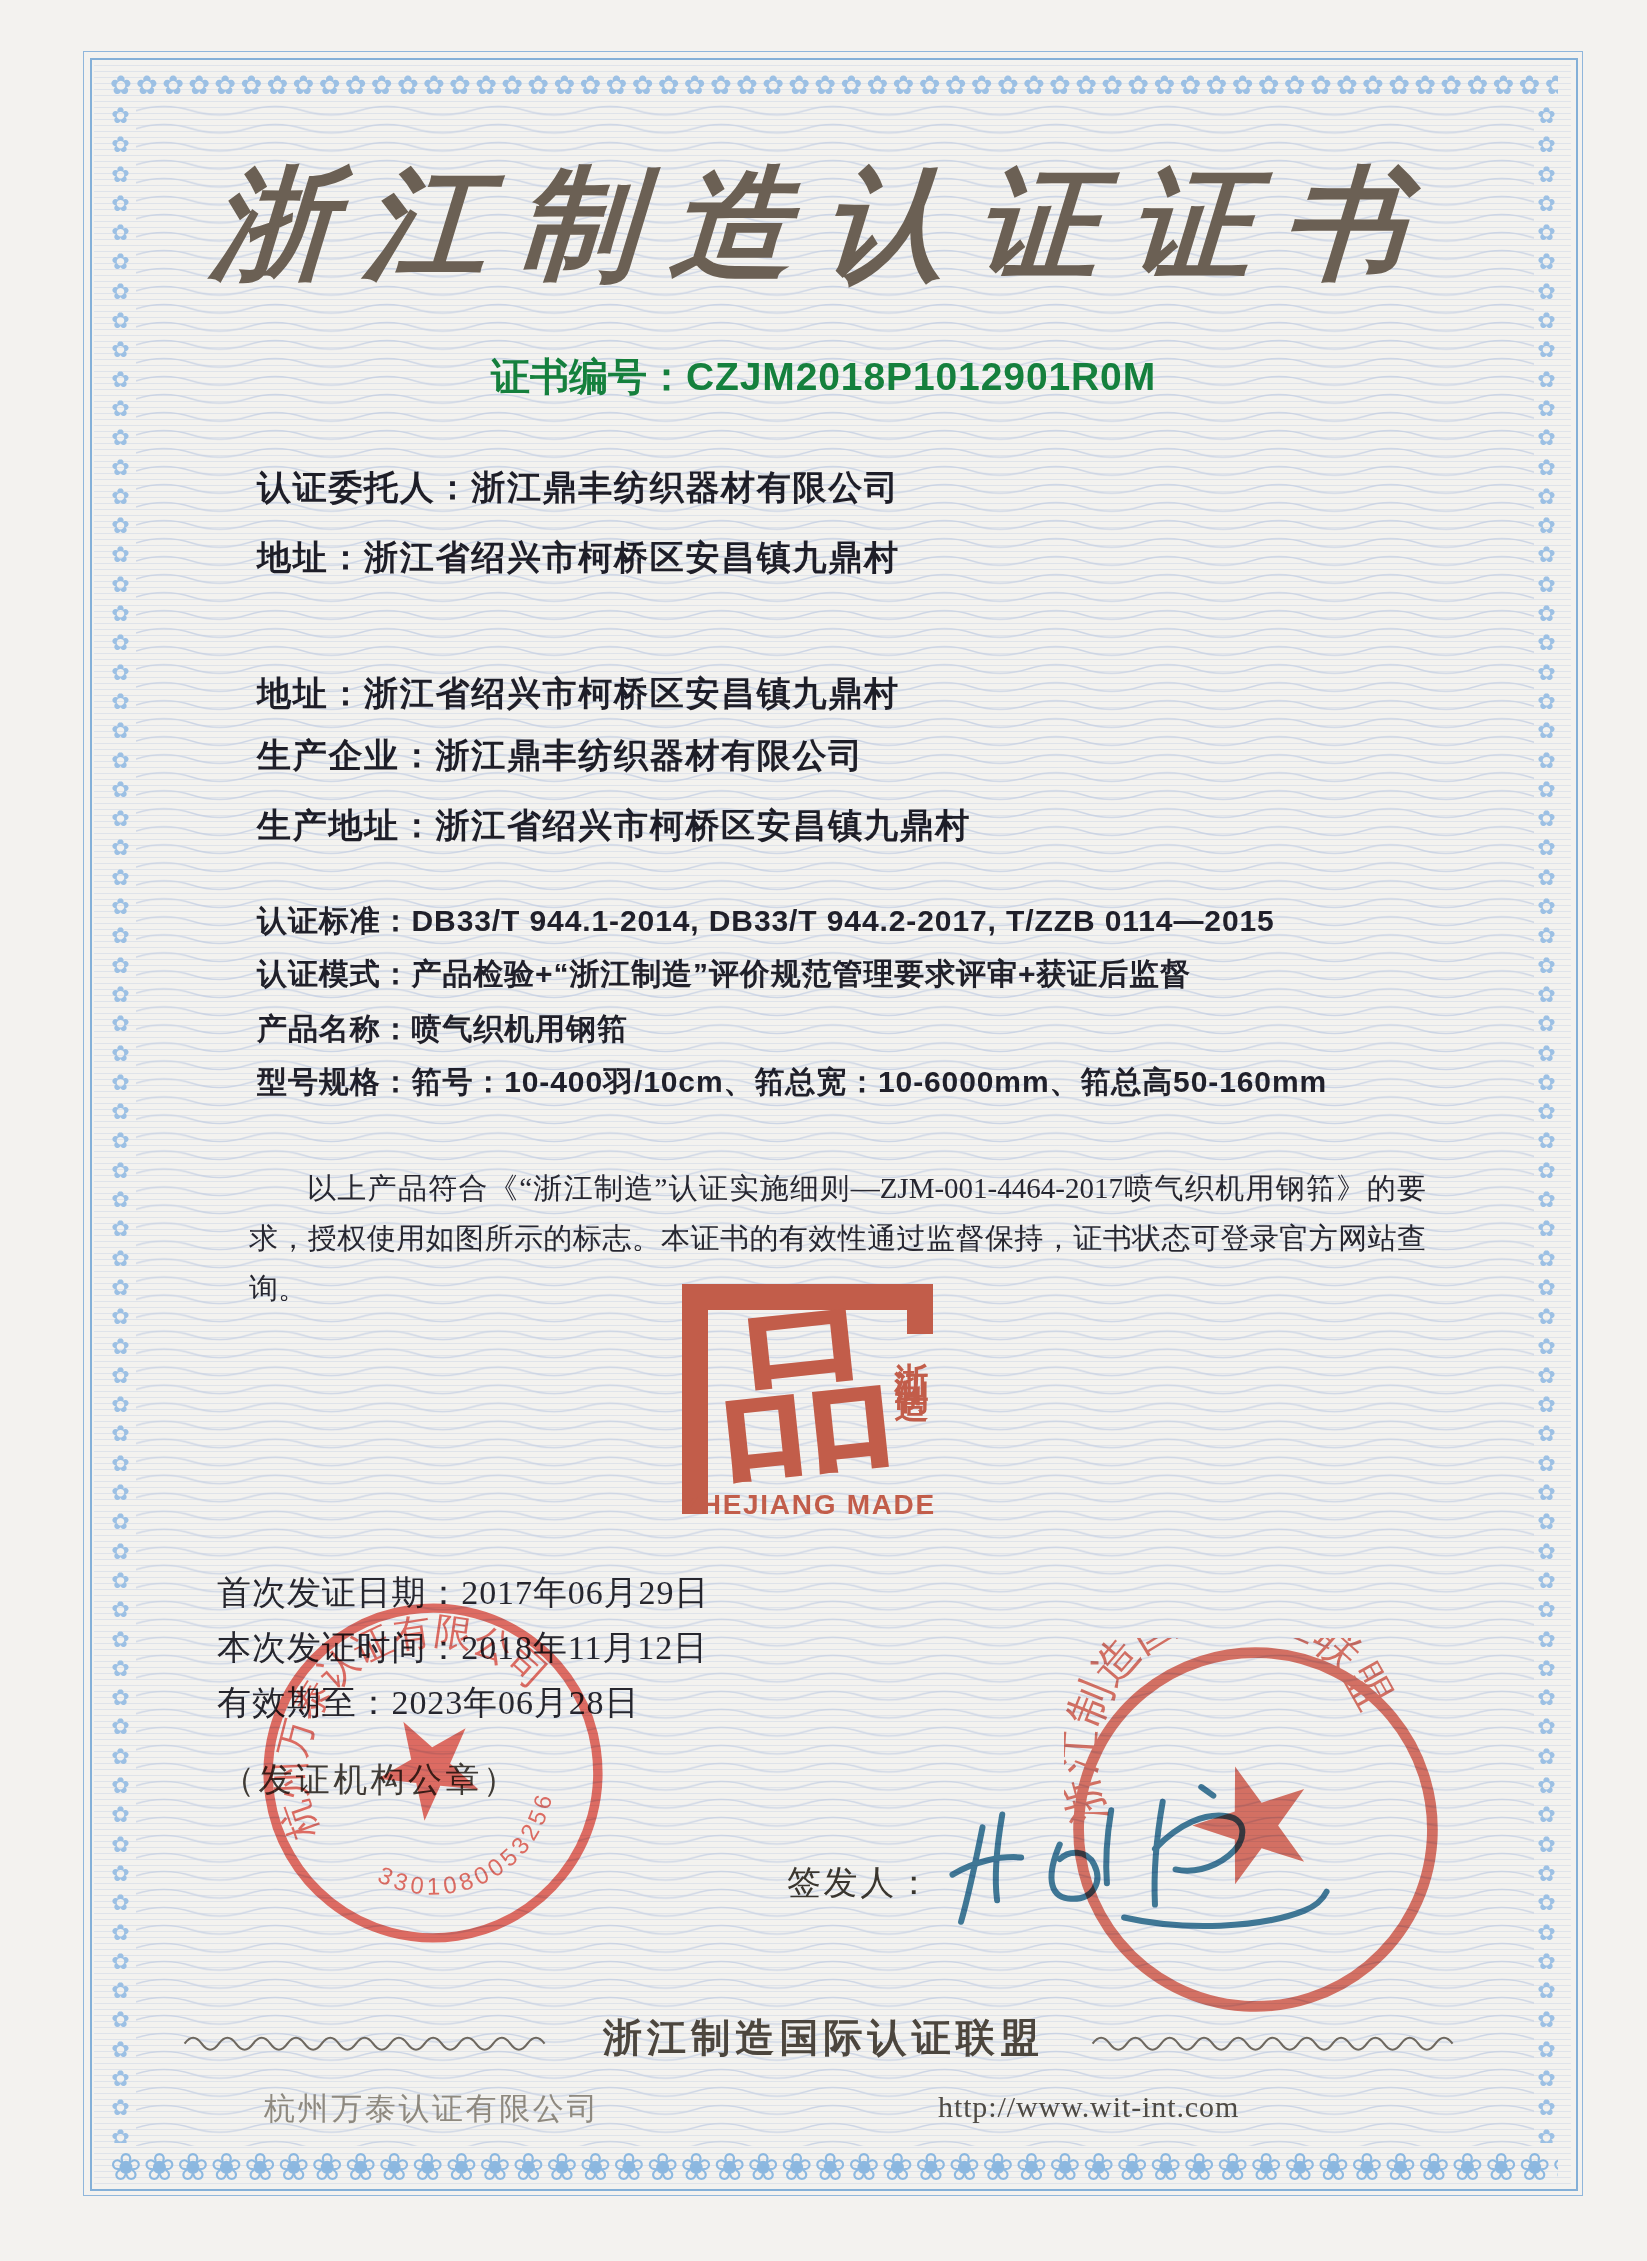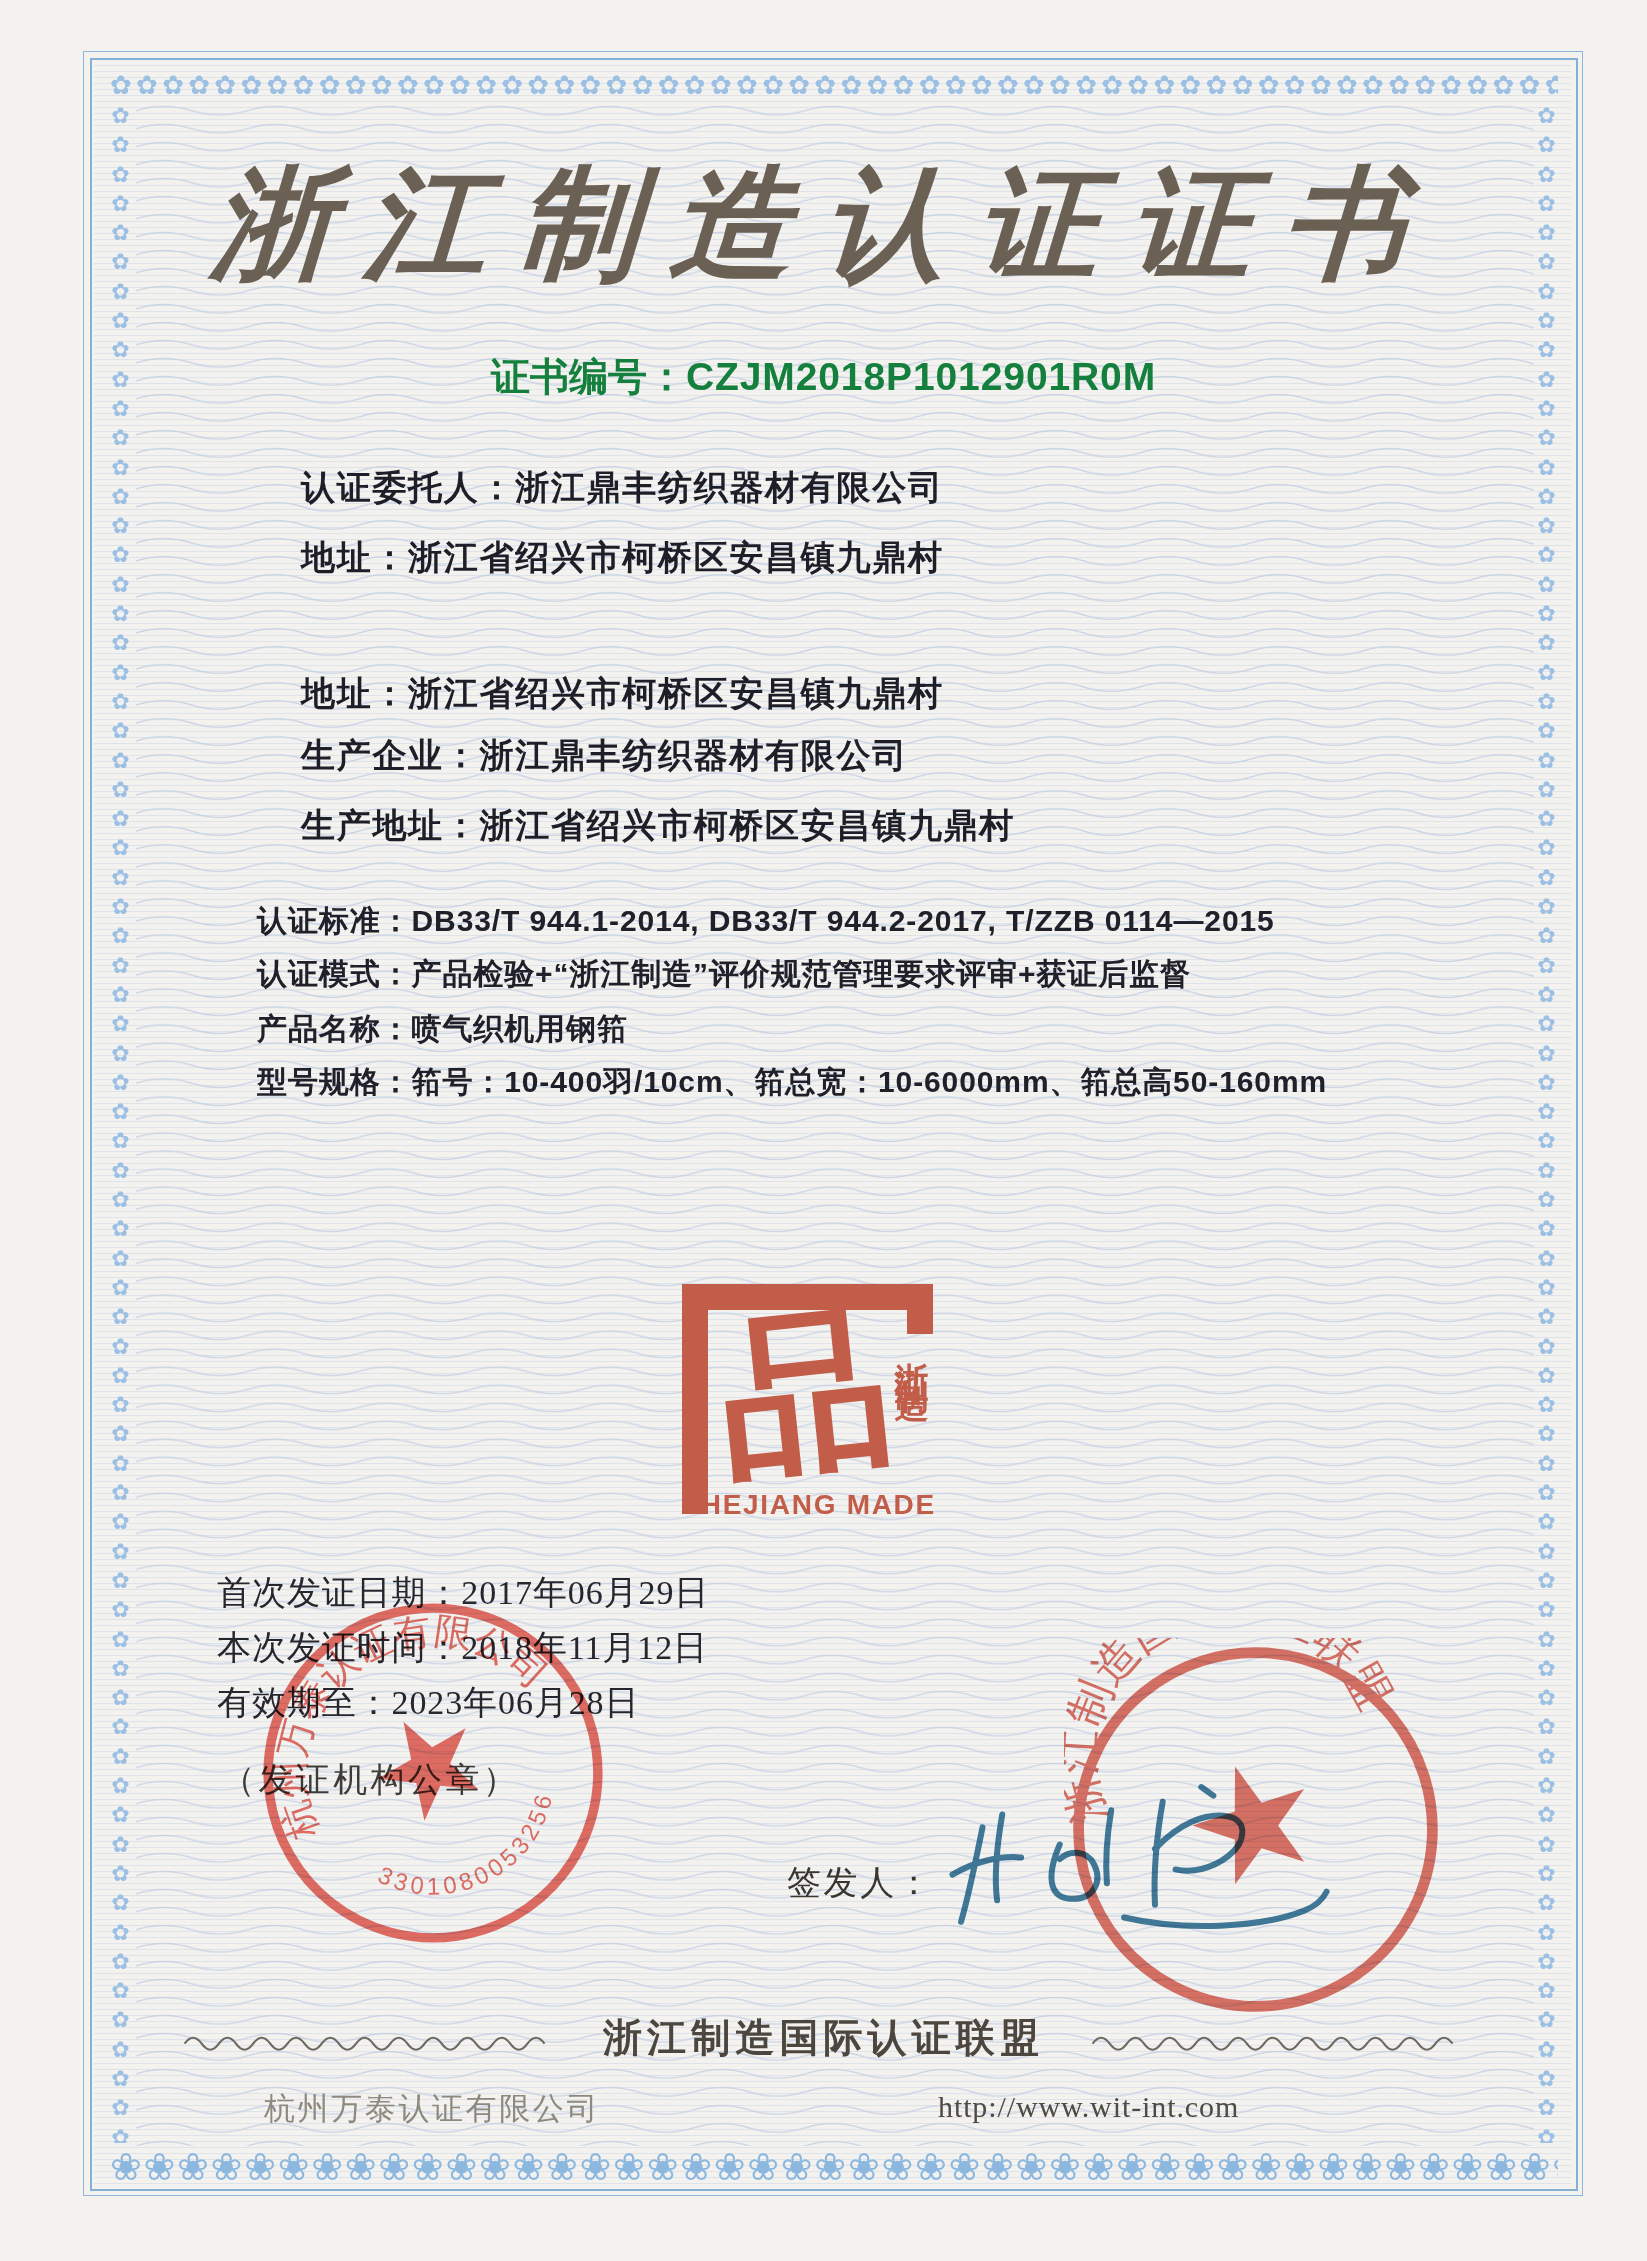--- a/index.html
+++ b/index.html
@@ -23,21 +23,21 @@
   
   .waves{position:absolute;left:136px;top:101px;}
   
   .title{position:absolute;left:103px;right:103px;top:144px;text-align:center;
          font-family:"Liberation Serif",serif;font-weight:bold;font-style:italic;
          font-size:122px;letter-spacing:31px;color:#6b6054;transform:skewX(-3deg);}
   .certno{position:absolute;left:0;right:0;top:350px;text-align:center;
           font-family:"Liberation Sans",sans-serif;font-weight:bold;font-size:39px;color:#15803d;}
   .certno .num{letter-spacing:0.9px;}
   .fieldrow{position:absolute;left:257px;font-family:"Liberation Sans",sans-serif;
-            font-weight:bold;font-size:34px;letter-spacing:1.7px;color:#1e1e28;white-space:nowrap;margin-left:44px;}
+            font-weight:bold;font-size:34px;letter-spacing:1.7px;color:#1e1e28;white-space:nowrap;}
   .detailrow{position:absolute;left:257px;font-family:"Liberation Sans",sans-serif;
              font-weight:bold;font-size:30px;letter-spacing:0.9px;color:#20202a;white-space:nowrap;}
   .statement{position:absolute;left:249px;top:1134px;width:1177px;
              font-size:29px;line-height:50px;color:#262630;text-indent:58px;text-align:justify;}
   
   .logo-bar{position:absolute;background:#c25d4a;}
   .logo-mark{position:absolute;left:702px;top:1294px;width:206px;height:202px;
              display:flex;align-items:center;justify-content:center;
              font-family:"Liberation Serif",serif;font-weight:bold;font-size:172px;
              color:#c25d4a;transform:rotate(-6deg);}
@@ -93,20 +93,21 @@
   <div class="fieldrow" style="top:535px"><span>地址：</span><span>浙江省绍兴市柯桥区安昌镇九鼎村</span></div>
   <div class="fieldrow" style="top:671px"><span>地址：</span><span>浙江省绍兴市柯桥区安昌镇九鼎村</span></div>
   <div class="fieldrow" style="top:733px"><span>生产企业：</span><span>浙江鼎丰纺织器材有限公司</span></div>
   <div class="fieldrow" style="top:803px"><span>生产地址：</span><span>浙江省绍兴市柯桥区安昌镇九鼎村</span></div>
 
   <div class="detailrow" style="top:901px"><span>认证标准：</span><span>DB33/T 944.1-2014, DB33/T 944.2-2017, T/ZZB 0114—2015</span></div>
   <div class="detailrow" style="top:1009px"><span>产品名称：</span><span>喷气织机用钢筘</span></div>
   <div class="detailrow" style="top:954px"><span>认证模式：</span><span>产品检验+“浙江制造”评价规范管理要求评审+获证后监督</span></div>
   <div class="detailrow" style="top:1062px"><span>型号规格：</span><span>筘号：10-400羽/10cm、筘总宽：10-6000mm、筘总高50-160mm</span></div>
 
+  <p class="statement">以上产品符合《“浙江制造”认证实施细则—ZJM-001-4464-2017喷气织机用钢筘》的要求，授权使用如图所示的标志。本证书的有效性通过监督保持，证书状态可登录官方网站查询。</p>
 
   <div class="logo-bar" style="left:682px;top:1284px;width:250px;height:26px"></div>
   <div class="logo-bar" style="left:682px;top:1284px;width:26px;height:230px"></div>
   <div class="logo-bar" style="left:907px;top:1284px;width:26px;height:50px"></div>
   <div class="logo-mark">品</div>
   <div class="logo-side">浙江制造</div>
   <div class="logo-cap">ZHEJIANG MADE</div>
 
   <div class="daterow" style="top:1570px"><span>首次发证日期：</span><span>2017年06月29日</span></div>
   <div class="daterow" style="top:1625px"><span>本次发证时间：</span><span>2018年11月12日</span></div>

